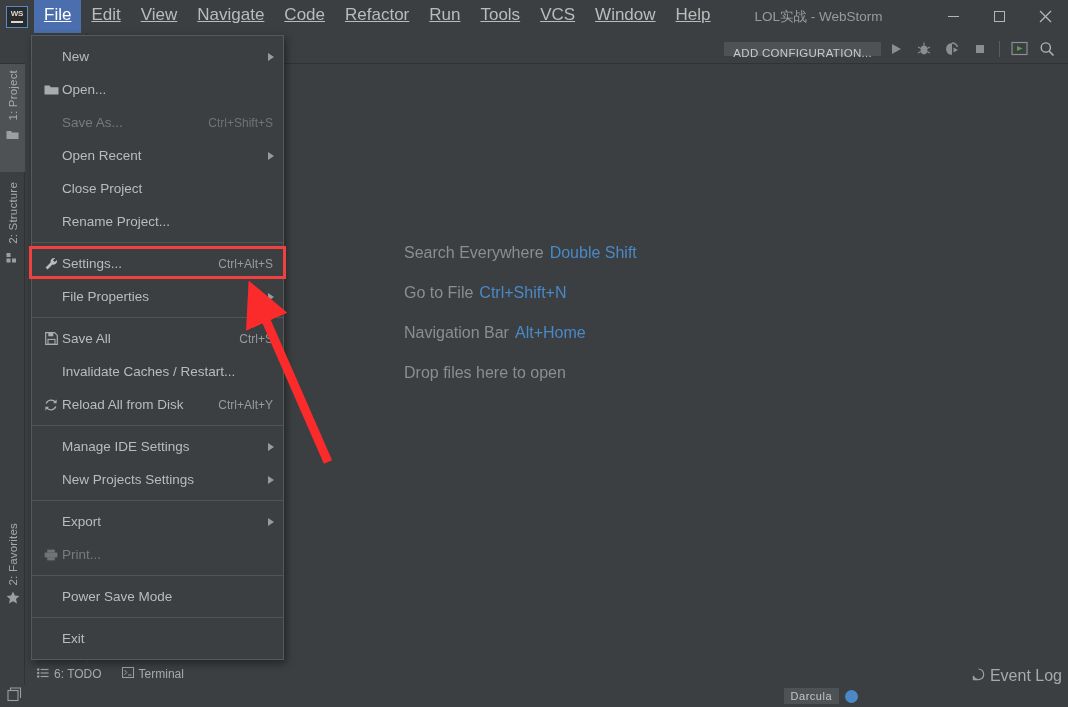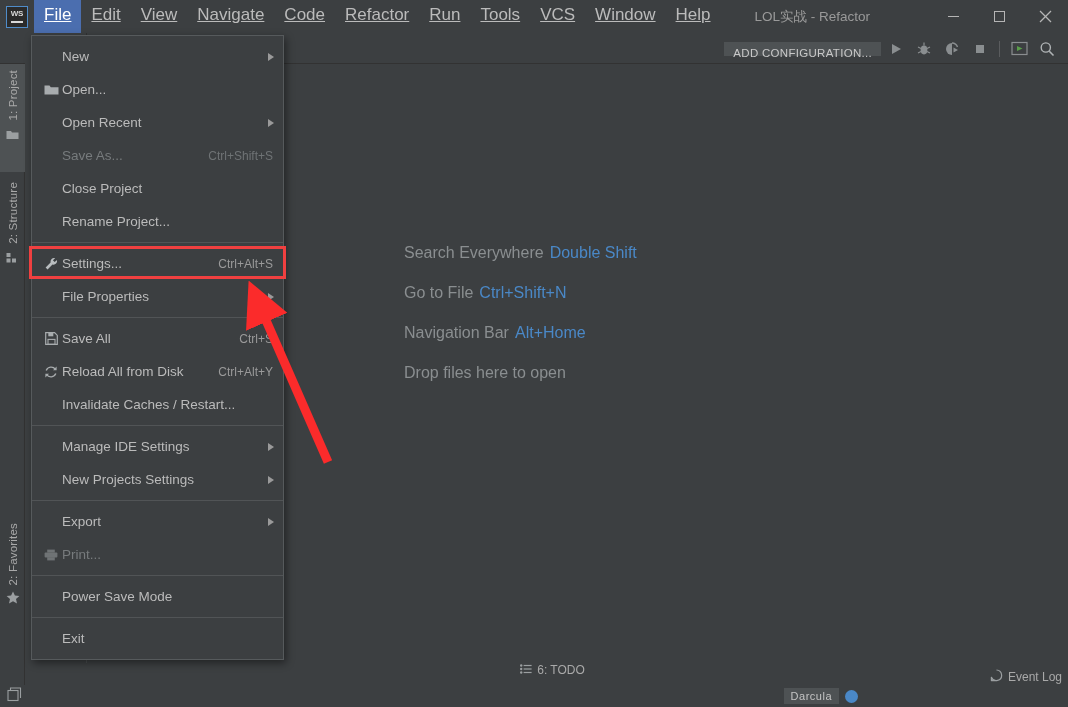--- a/index.html
+++ b/index.html
@@ -104,35 +104,34 @@
   .hint-row {
     font-size: 16px; color: #8a8e90; margin-bottom: 22px; white-space: nowrap;
   }
   .hint-row .key { color: #4a88c7; margin-left: 6px; }
 
   
   .bottomstrip {
     position: absolute; left: 25px; bottom: 22px; right: 0; height: 22px;
     display: flex; align-items: center; gap: 20px; padding-left: 12px;
     background: #3c3f41;
-    flex-direction: column;
   }
   .bs-btn { display: flex; align-items: center; gap: 5px; font-size: 12px; color: #a9a9a9; }
   .statusbar {
     position: absolute; left: 0; bottom: 0; width: 864px; height: 22px;
     background: #3c3f41;
     display: flex; align-items: center;
   }
   .sb-right { position: absolute; right: 6px; display: flex; align-items: center; gap: 6px; }
   .theme-chip {
     background: #4e5254; color: #c4c4c4; font-size: 11px; padding: 2px 7px; letter-spacing: 0.5px;
   }
   .theme-dot { width: 13px; height: 13px; border-radius: 50%; background: #4a88c7; }
   .eventlog { position: absolute; right: 6px; bottom: 22px; display: flex; align-items: center; gap: 5px;
-    font-size: 12px; color: #a9a9a9; }
+    font-size: 16px; color: #a9a9a9; }
 
   
   .dropdown {
     position: absolute; left: 31px; top: 35px; width: 253px;
     background: #3c3f41; border: 1px solid #565a5c;
     box-shadow: 2px 3px 8px rgba(0,0,0,0.45);
     padding: 4px 0 4px 0;
     z-index: 40;
   }
   .mrow {
@@ -175,21 +174,21 @@
     <div class="menu-item"><u>View</u></div>
     <div class="menu-item"><u>Navigate</u></div>
     <div class="menu-item"><u>Code</u></div>
     <div class="menu-item"><u>Refactor</u></div>
     <div class="menu-item"><u>Run</u></div>
     <div class="menu-item"><u>Tools</u></div>
     <div class="menu-item"><u>VCS</u></div>
     <div class="menu-item"><u>Window</u></div>
     <div class="menu-item"><u>Help</u></div>
 
-    <div class="win-title">LOL实战 - Refactor</div>
+    <div class="win-title">LOL实战 - WebStorm</div>
 
     <div class="win-ctrls">
       <div class="win-btn">
           <span class="glyph-min"></span>
         </div>
       <div class="win-btn">
           <span class="glyph-max"></span>
         </div>
       <div class="win-btn">
         <svg width="13" height="13" viewBox="0 0 13 13">
@@ -363,29 +362,29 @@
       <span class="arrow"></span>
     </div>
     <div class="mrow">
       <span class="ico">
         <svg width="15" height="12" viewBox="0 0 15 12">
             <path d="M0.5 1.5 L5.5 1.5 L6.8 3.3 L14.5 3.3 L14.5 10.5 L0.5 10.5 Z" fill="#a8acae"></path>
           </svg>
       </span>
       <span class="lbl">Open...</span>
     </div>
-    <div class="mrow">
-      <span class="ico"></span>
-      <span class="lbl">Open Recent</span>
-      <span class="arrow"></span>
-    </div>
     <div class="mrow disabled">
       <span class="ico"></span>
       <span class="lbl">Save As...</span>
       <span class="sc">Ctrl+Shift+S</span>
+    </div>
+    <div class="mrow">
+      <span class="ico"></span>
+      <span class="lbl">Open Recent</span>
+      <span class="arrow"></span>
     </div>
     <div class="mrow">
       <span class="ico"></span>
       <span class="lbl">Close Project</span>
     </div>
     <div class="mrow">
       <span class="ico"></span>
       <span class="lbl">Rename Project...</span>
     </div>
 
@@ -412,36 +411,36 @@
     <div class="mrow">
       <span class="ico">
         <svg width="13" height="13" viewBox="0 0 13 13">
           <path d="M0.7 0.7 L9.6 0.7 L12.3 3.4 L12.3 12.3 L0.7 12.3 Z" fill="none" stroke="#a8acae" stroke-width="1.2"></path>
           <rect x="3.3" y="0.7" width="5" height="3.6" fill="#a8acae"></rect>
           <rect x="3" y="7.4" width="7" height="4.9" fill="none" stroke="#a8acae" stroke-width="1.1"></rect>
         </svg>
       </span>
       <span class="lbl">Save All</span>
       <span class="sc">Ctrl+S</span>
+    </div>
+    <div class="mrow">
+      <span class="ico"></span>
+      <span class="lbl">Invalidate Caches / Restart...</span>
     </div>
     <div class="mrow">
       <span class="ico">
         <svg width="14" height="14" viewBox="0 0 14 14">
           <path d="M11.4 4.3 A5.3 5.3 0 0 0 2.2 5.4" fill="none" stroke="#a8acae" stroke-width="1.4"></path>
           <path d="M2.6 9.7 A5.3 5.3 0 0 0 11.8 8.6" fill="none" stroke="#a8acae" stroke-width="1.4"></path>
           <polygon points="12.6,1.6 12.6,5.3 9,5.3" fill="#a8acae"></polygon>
           <polygon points="1.4,12.4 1.4,8.7 5,8.7" fill="#a8acae"></polygon>
         </svg>
       </span>
       <span class="lbl">Reload All from Disk</span>
       <span class="sc">Ctrl+Alt+Y</span>
-    </div>
-    <div class="mrow">
-      <span class="ico"></span>
-      <span class="lbl">Invalidate Caches / Restart...</span>
     </div>
 
     <div class="msep"></div>
 
     <div class="mrow">
       <span class="ico"></span>
       <span class="lbl">Manage IDE Settings</span>
       <span class="arrow"></span>
     </div>
     <div class="mrow">

